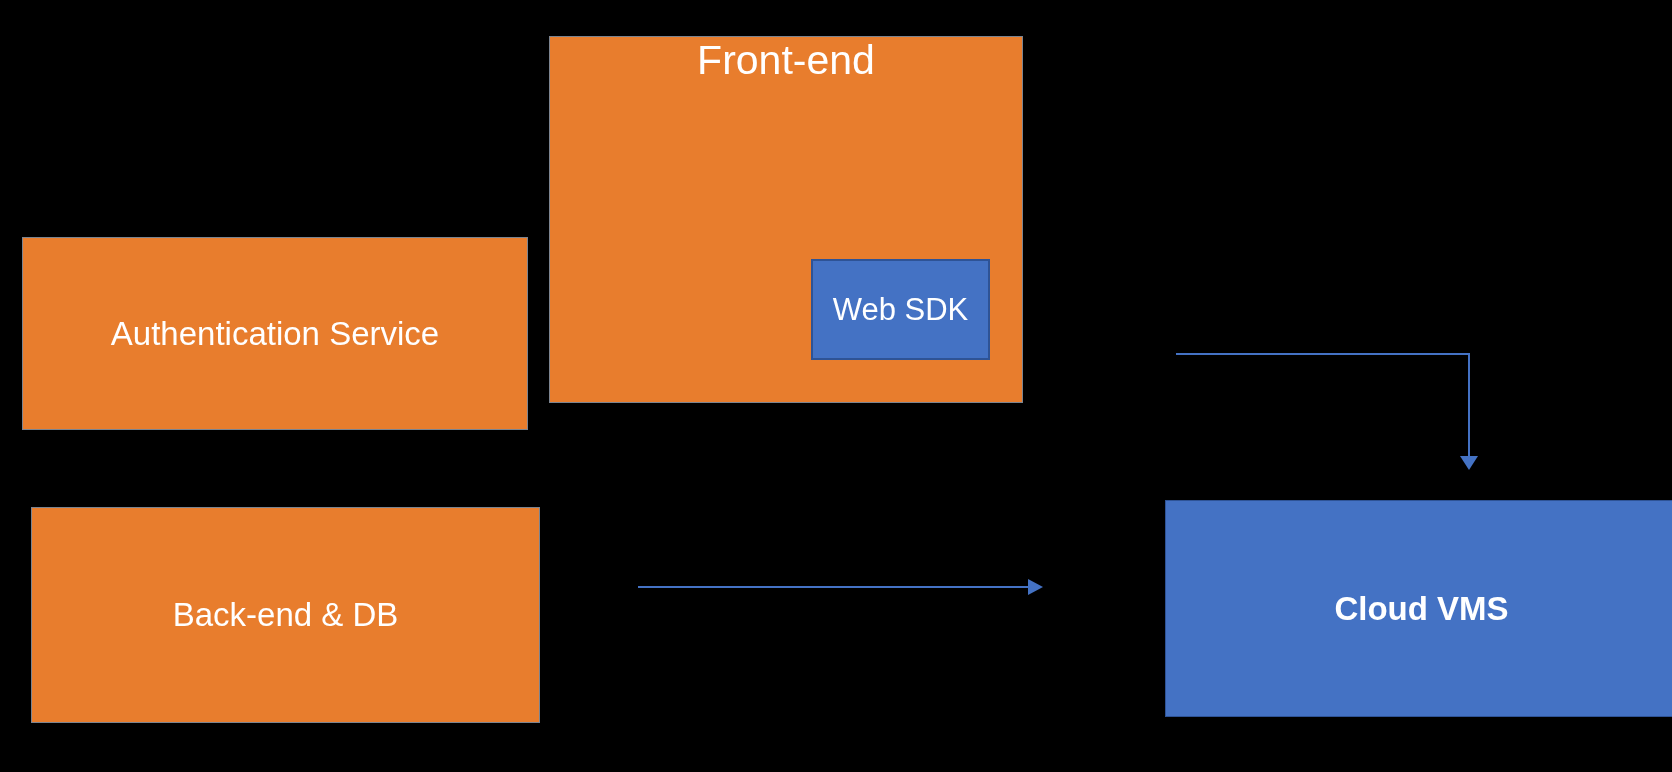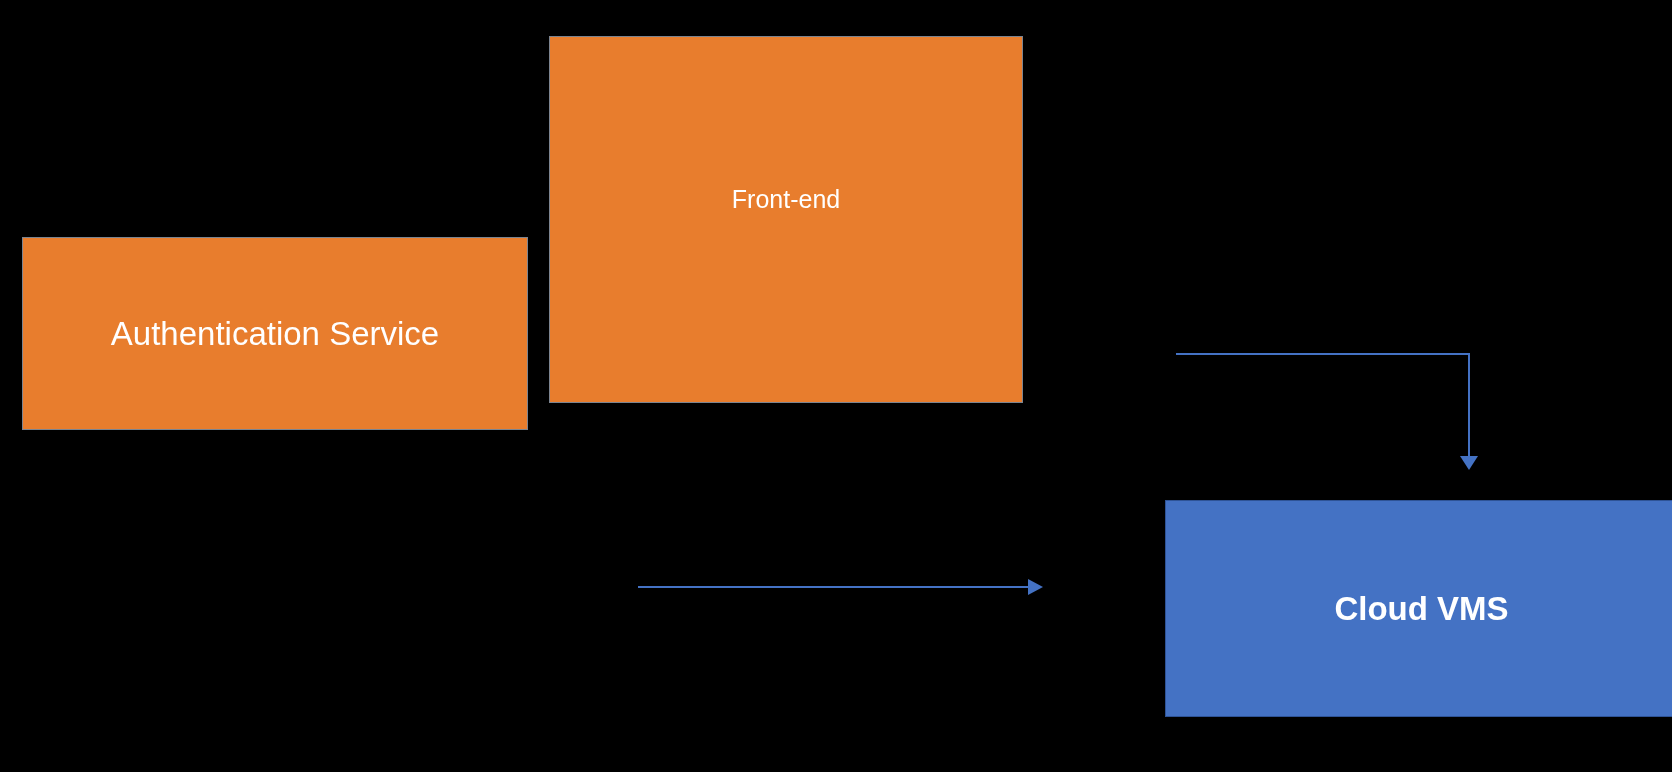--- a/index.html
+++ b/index.html
@@ -38,22 +38,21 @@
     border: 1px solid #2E5396;
   }
   
   #node-auth {
     left: 22px;  top: 237px;  width: 506px;  height: 193px;
     font-size: 33px;
   }
   #node-frontend {
     left: 549px; top: 36px;   width: 474px;  height: 367px;
     align-items: flex-start;
-    padding-top: 148px;
-    font-size: 25px;
+    font-size: 41px;
   }
   #node-websdk {
     left: 811px; top: 259px;  width: 179px;  height: 101px;
     font-size: 31px;
     border-width: 2px;
   }
   #node-backend {
     left: 31px;  top: 507px;  width: 509px;  height: 216px;
     font-size: 33px;
   }
@@ -99,21 +98,27 @@
 <div id="canvas">
 
   <div class="node node-orange" id="node-auth">
     <span class="node-label">Authentication Service</span>
   </div>
 
   <div class="node node-orange" id="node-frontend">
     <span class="node-label">Front-end</span>
   </div>
 
+  <div class="node node-blue" id="node-websdk">
+    <span class="node-label">Web SDK</span>
+  </div>
 
+  <div class="node node-orange" id="node-backend">
+    <span class="node-label">Back-end &amp; DB</span>
+  </div>
 
   <div class="node node-blue" id="node-cloudvms">
     <span class="node-label">Cloud VMS</span>
   </div>
 
   <svg class="connector" id="connector-elbow" viewBox="0 0 330 145" width="330" height="145">
     <path class="conn-line" d="M 16 14 L 309 14 L 309 118"></path>
     <polygon class="conn-head" points="300,116 318,116 309,130"></polygon>
   </svg>
 

